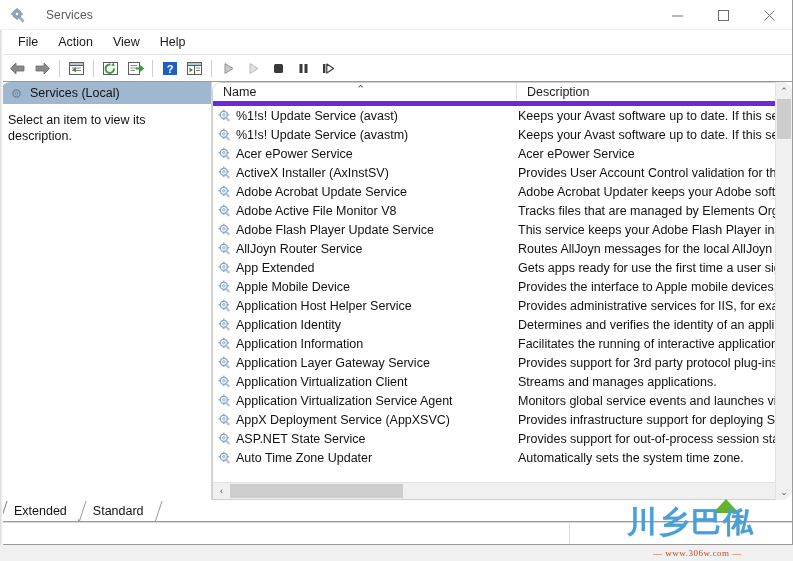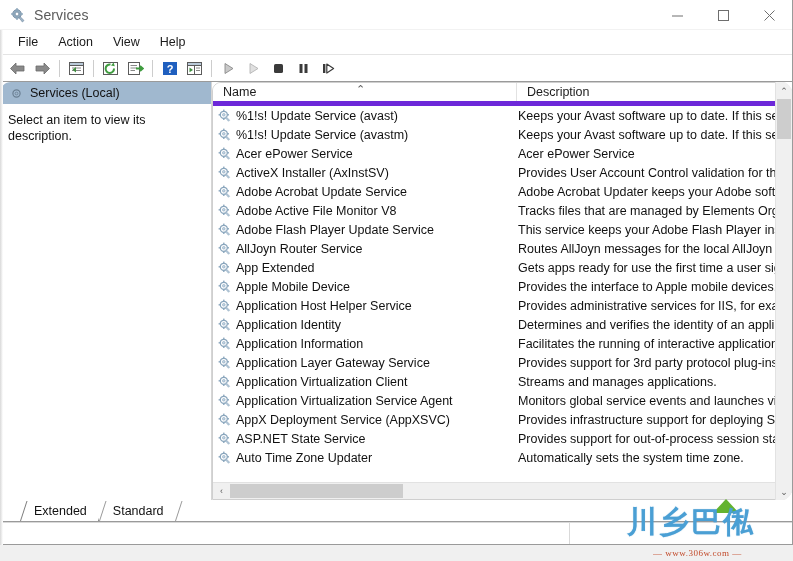--- a/index.html
+++ b/index.html
@@ -40,22 +40,22 @@
     align-items: center;
     position: relative;
     border-bottom: 1px solid #f2f2f2;
   }
   .title-icon {
     margin-left: 10px;
     width: 16px; height: 16px;
     display: flex; align-items: center; justify-content: center;
   }
   .title-text {
-    margin-left: 8px;
-    font-size: 14px;
+    margin-left: 20px;
+    font-size: 12px;
     color: #5a5a5a;
     letter-spacing: .1px;
   }
   .win-buttons {
     position: absolute;
     right: 0; top: 0;
     height: 30px;
     display: flex;
   }
   .win-btn {
@@ -272,21 +272,21 @@
     background: #cdcdcd;
   }
 
   
   .tabstrip {
     height: 22px;
     min-height: 22px;
     background: #ffffff;
     display: flex;
     align-items: flex-end;
-    padding-left: 20px;
+    padding-left: 0;
     border-bottom: 1px solid #9a9a9a;
     position: relative;
   }
   .tab {
     height: 20px;
     display: flex;
     align-items: center;
     font-size: 12.5px;
     color: #111;
     padding: 0 12px 0 14px;

